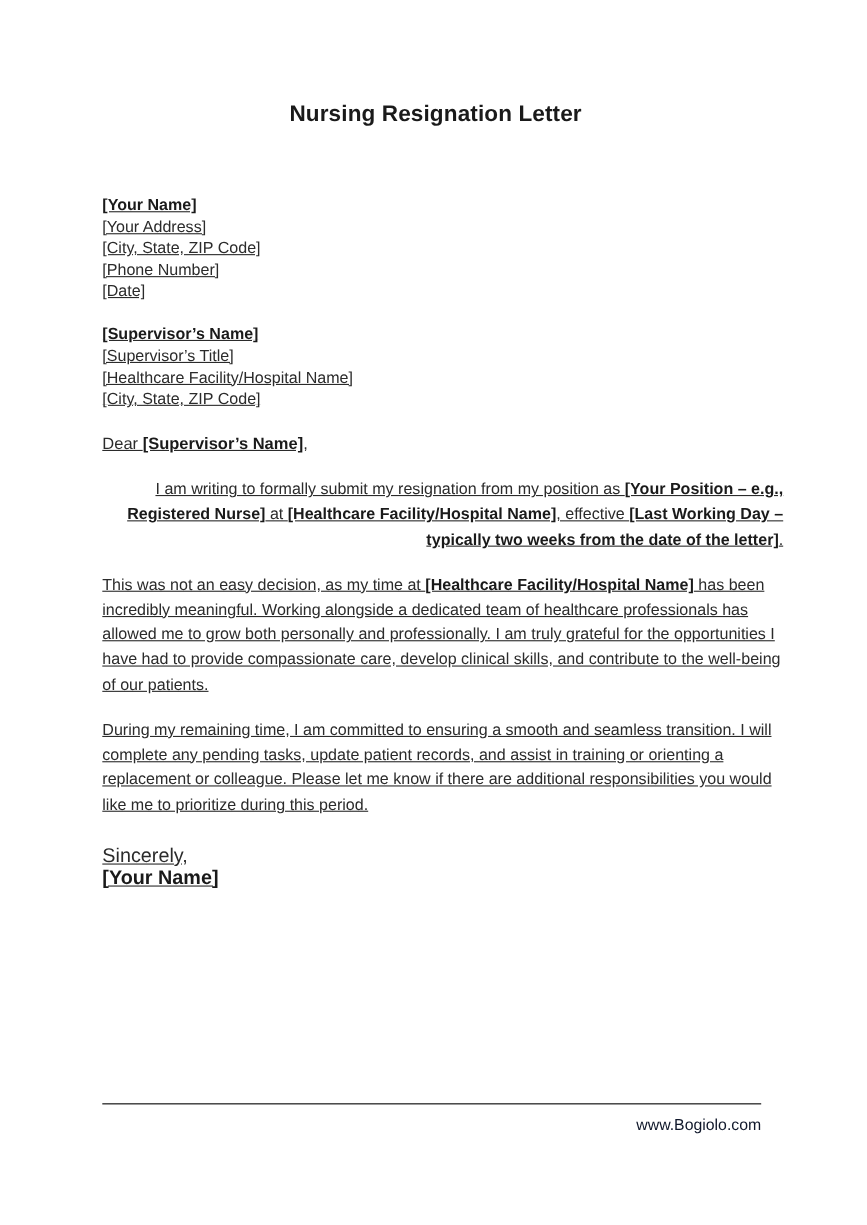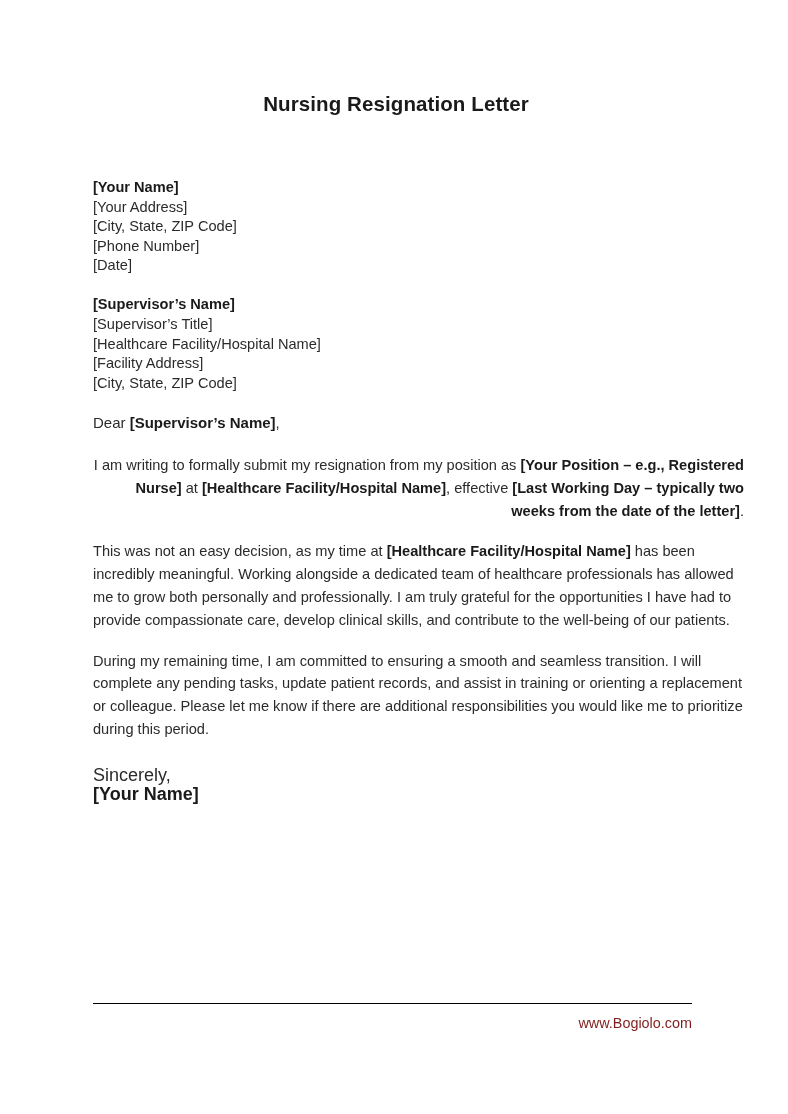--- a/index.html
+++ b/index.html
@@ -24,21 +24,22 @@
   .doc-title {
     text-align: center;
     font-size: 20.5px;
     font-weight: bold;
     color: #1a1a1a;
     letter-spacing: 0.1px;
     padding-top: 92px;
     margin: 0 0 0 4px;
   }
   .body-wrap {
-    padding: 0 44px 0 93px;
+    padding: 0 76px 0 93px;
+    text-decoration: underline;
   }
   .addr-block {
     font-size: 14.6px;
     line-height: 19.6px;
   }
   .sender-block {
     margin-top: 62px;
   }
   .recipient-block {
     margin-top: 19.5px;
@@ -80,21 +81,21 @@
     border: 0;
     border-top: 1.4px solid #000000;
     margin: 0;
     width: 100%;
   }
   .footer-site {
     text-align: right;
     font-size: 14.4px;
     line-height: 20px;
     margin-top: 9px;
-    color: #7f1d1d;
+    color: #0f172a;
   }
 </style>
 </head>
 <body>
 
 <div class="page">
 
   <h1 class="doc-title">Nursing Resignation Letter</h1>
 
   <div class="body-wrap">
@@ -104,21 +105,20 @@
         <div class="addr-line">[Your Address]</div>
         <div class="addr-line">[City, State, ZIP Code]</div>
         <div class="addr-line">[Phone Number]</div>
         <div class="addr-line">[Date]</div>
       </div>
 
     <div class="addr-block recipient-block">
         <div class="addr-line bold">[Supervisor’s Name]</div>
         <div class="addr-line">[Supervisor’s Title]</div>
         <div class="addr-line">[Healthcare Facility/Hospital Name]</div>
-        <div class="addr-line">[Facility Address]</div>
         <div class="addr-line">[City, State, ZIP Code]</div>
       </div>
 
     <div class="salutation">
       <span>Dear </span><span class="bold">[Supervisor’s Name]</span><span>,</span>
     </div>
 
     <div id="paragraphs-host">
         <p class="para first"><span>I am writing to formally submit my resignation from my position as </span><span class="bold">[Your Position – e.g., Registered Nurse]</span><span> at </span><span class="bold">[Healthcare Facility/Hospital Name]</span><span>, effective </span><span class="bold">[Last Working Day – typically two weeks from the date of the letter]</span><span>.</span></p>
         <p class="para"><span>This was not an easy decision, as my time at </span><span class="bold">[Healthcare Facility/Hospital Name]</span><span> has been incredibly meaningful. Working alongside a dedicated team of healthcare professionals has allowed me to grow both personally and professionally. I am truly grateful for the opportunities I have had to provide compassionate care, develop clinical skills, and contribute to the well-being of our patients.</span></p>

